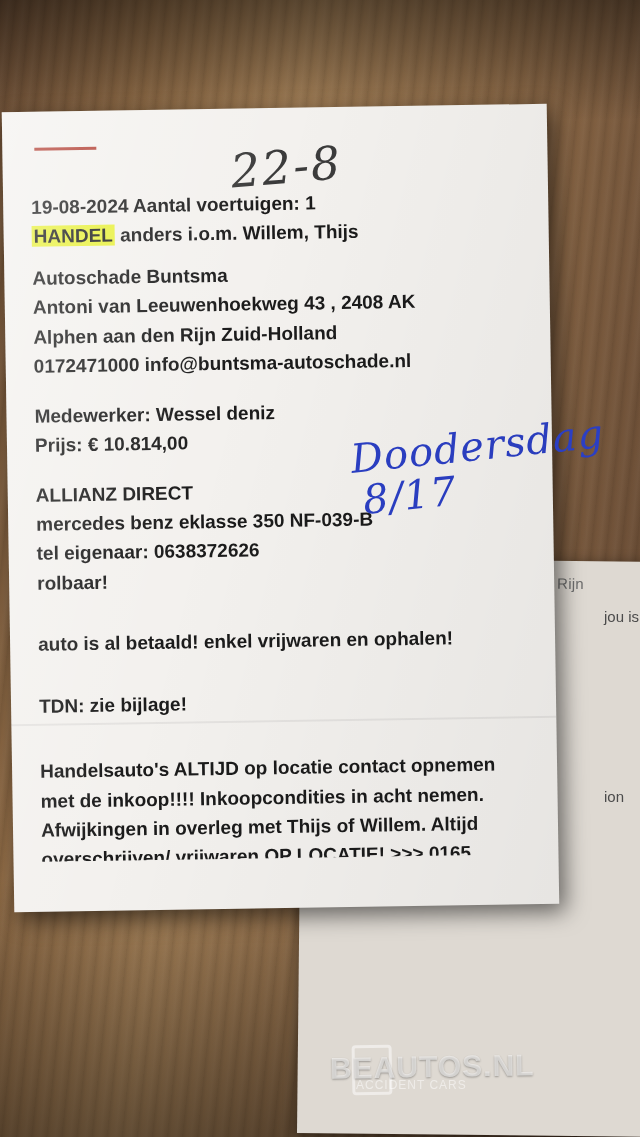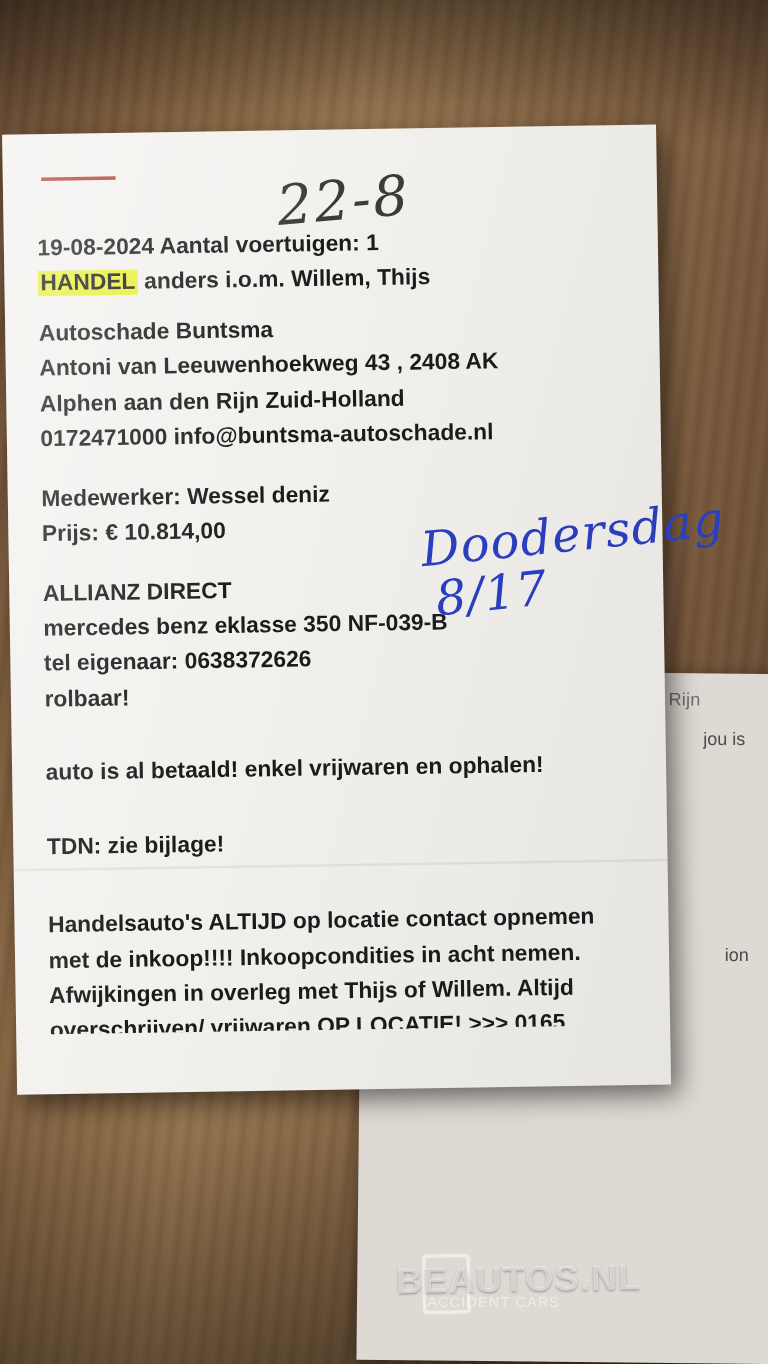--- a/index.html
+++ b/index.html
@@ -208,21 +208,21 @@
     <div class="ud-text" style="left:84px; top:38px;">0172 - 47 10 00</div>
 
     <div class="ud-text" style="left:-165px; top:118px;">Eigenaar</div>
     <div class="ud-text" style="left:84px; top:118px;">MJ Jednacz</div>
     <div class="ud-text" style="left:84px; top:142px;">Herenstraat 84</div>
     <div class="ud-text" style="left:84px; top:166px;">2215KJ VOORHOUT</div>
     <div class="ud-text" style="left:84px; top:190px; color:#6b6b6b;">06 - 38 372 626</div>
     <div class="ud-text" style="left:84px; top:214px; color:#6b6b6b;">jednacz@poczta.fm</div>
   </div>
 
-  <div class="side-text" style="left:586px; top:608px;text-align:right;">jou is</div>
+  <div class="side-text" style="left:604px; top:608px;text-align:right;">jou is</div>
   <div class="side-text" style="left:604px; top:760px;margin-top:28px;">ion</div>
 
   <div class="wm-ghost">AUTOS</div>
 
   <div class="paper">
     <div class="doc-body">
 
       <div class="red-dash"></div>
 
       <div class="hand-date">22-8</div>

